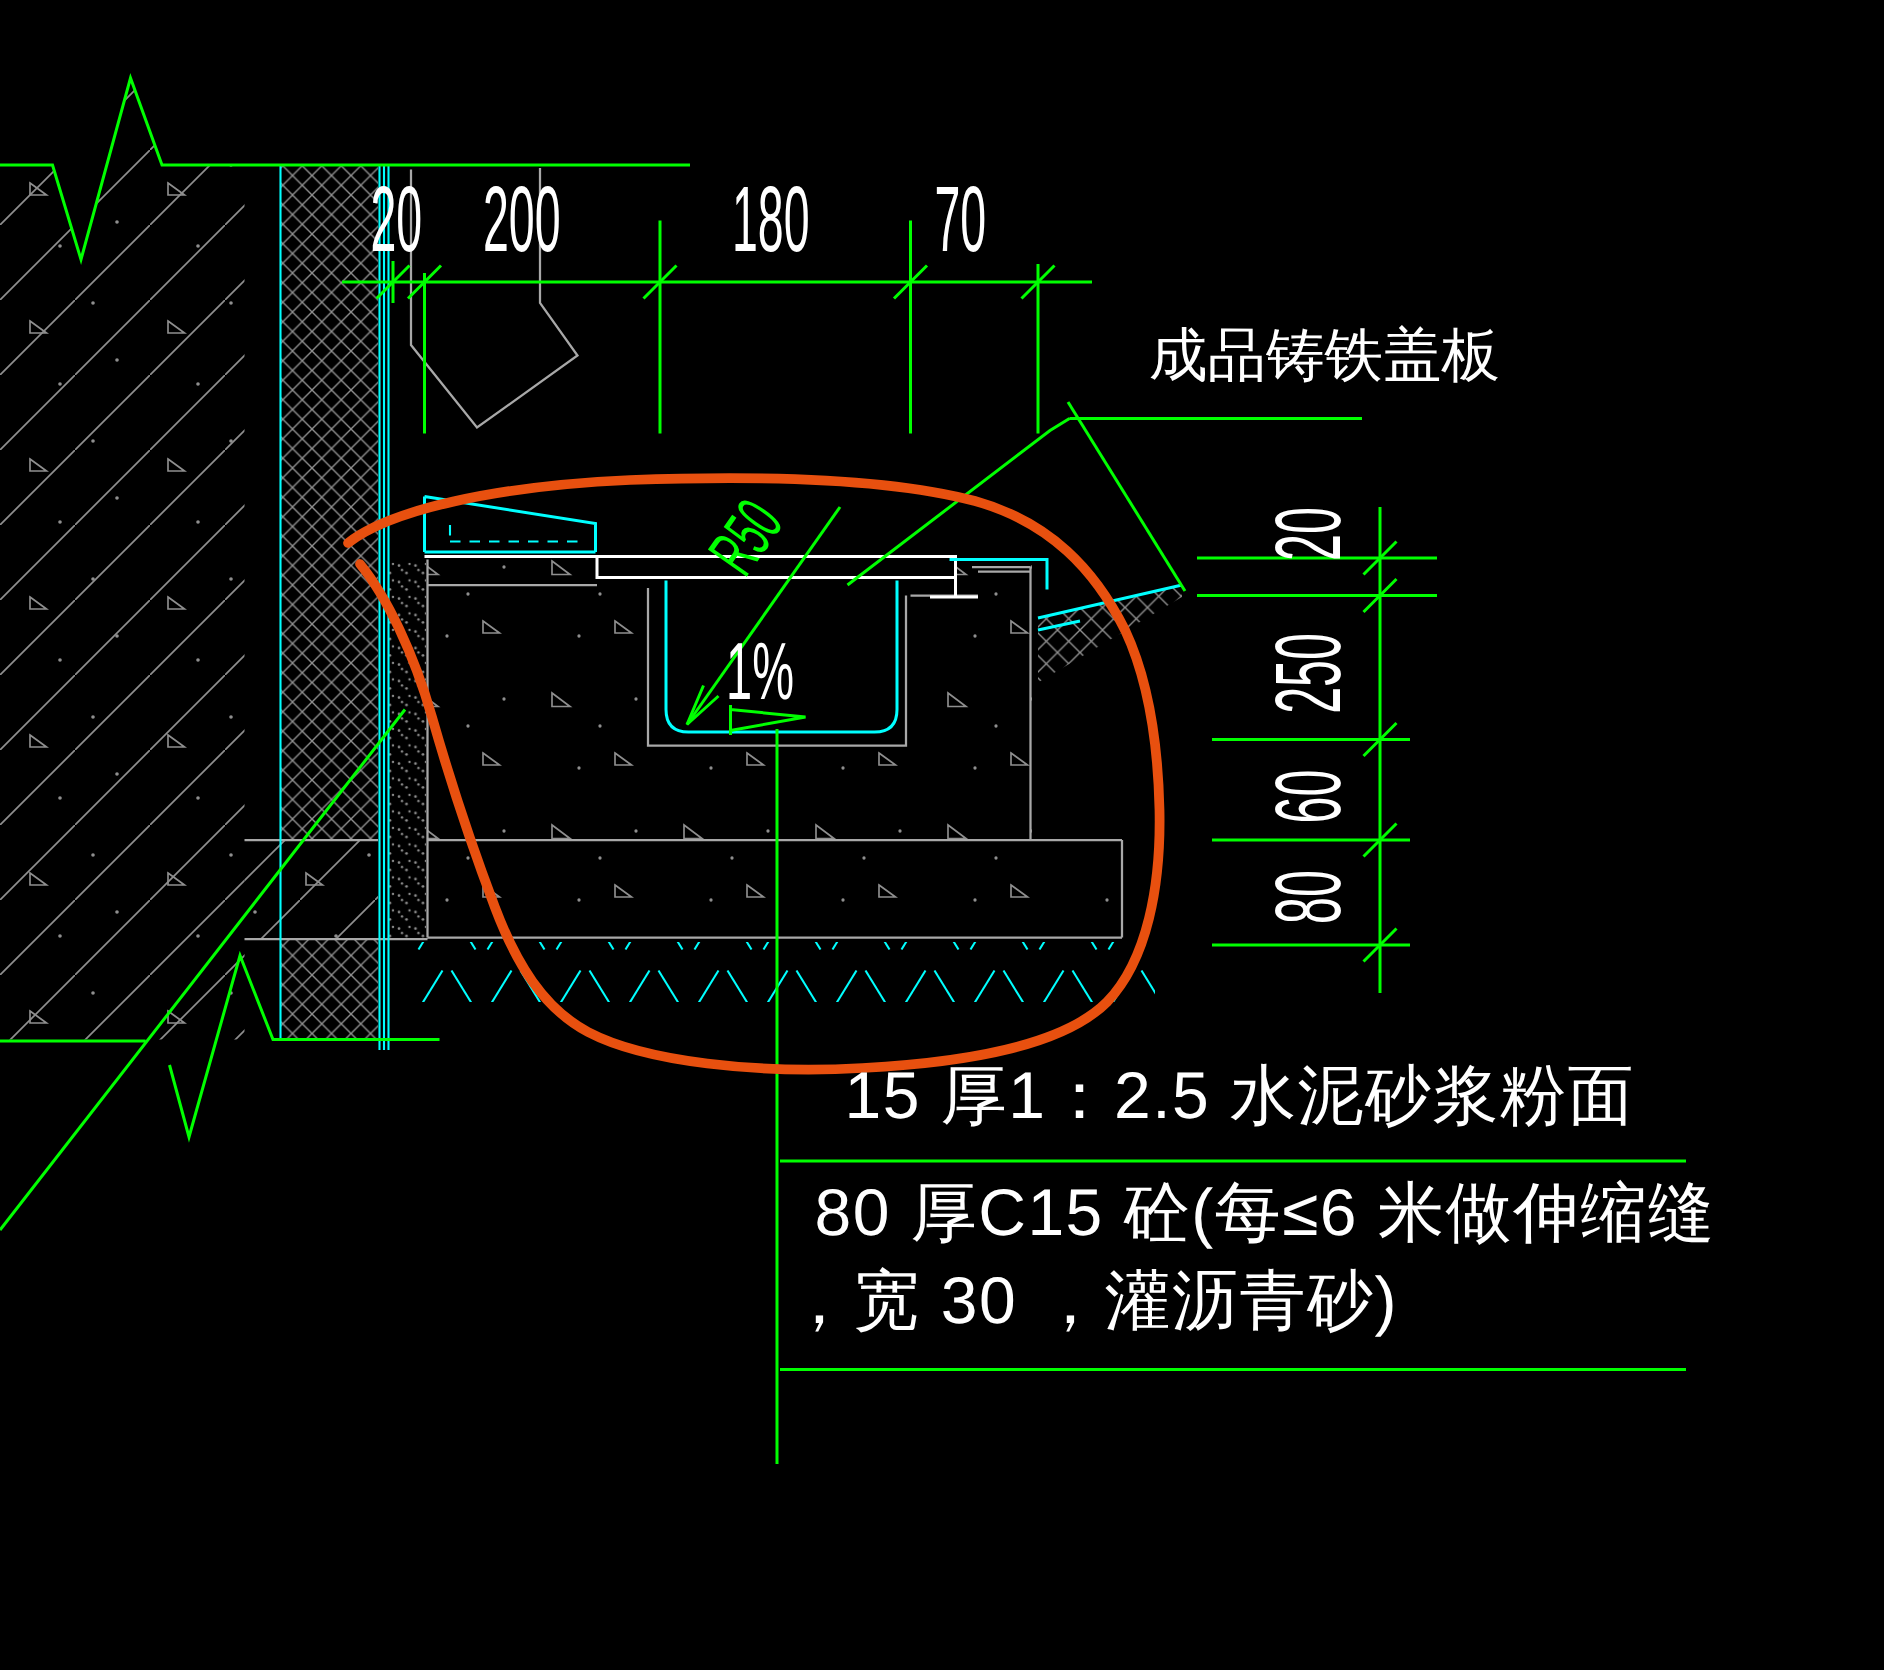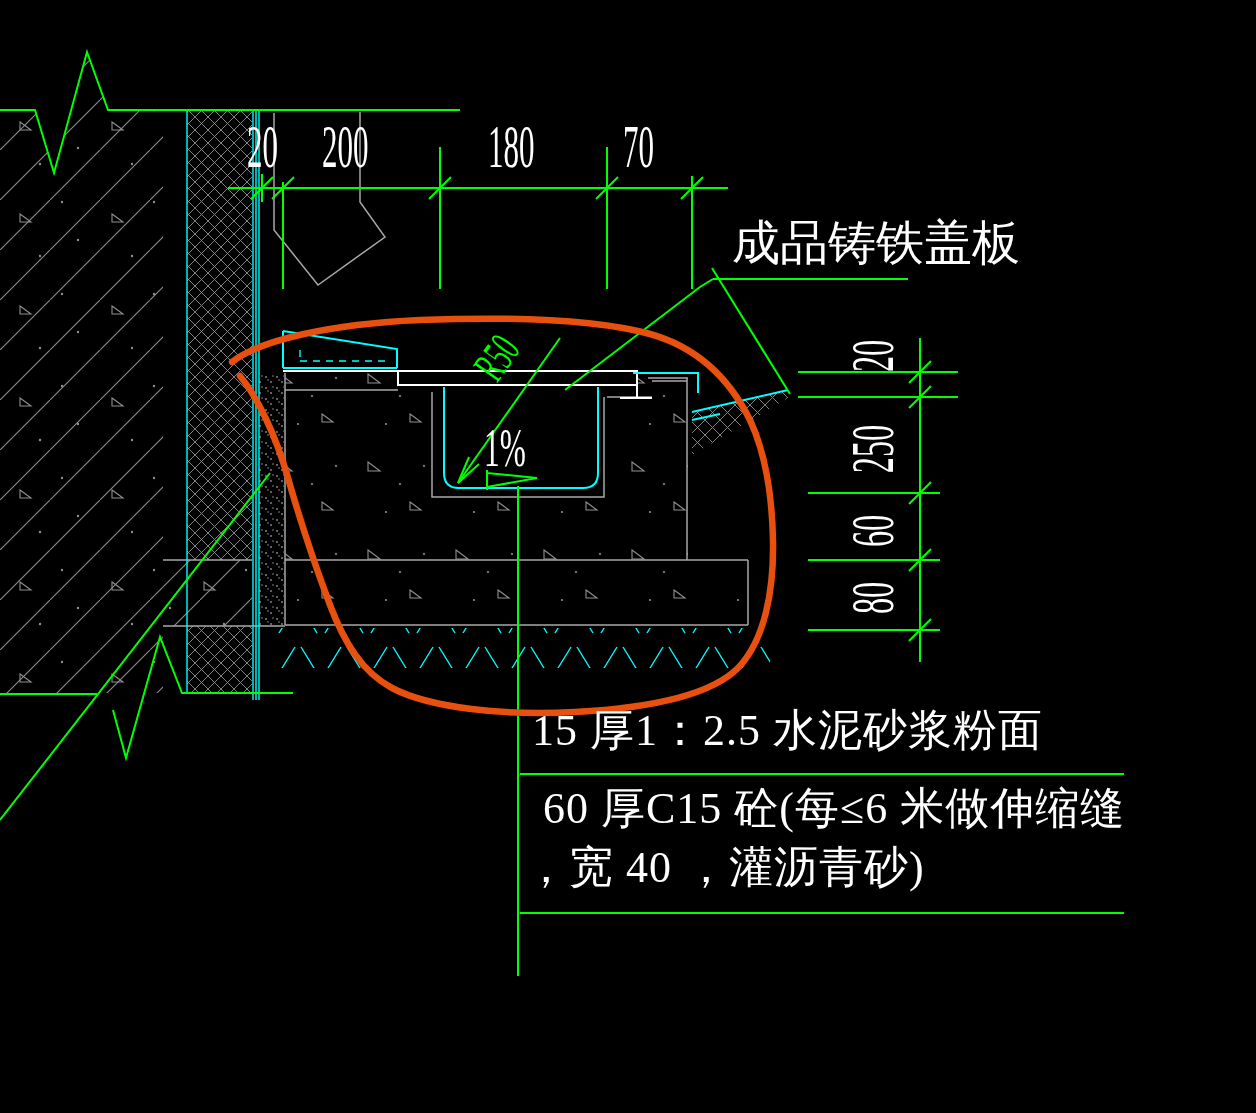--- a/index.html
+++ b/index.html
@@ -2,37 +2,37 @@
 <html style="--background: #000000; --line-green: #00ff00; --line-cyan: #00ffff; --line-white: #ffffff; --line-gray: #a8a8a8; --hatch-gray: #8f8f8f; --marker-orange: #e8500f;"><head>
 <meta charset="utf-8">
 <style>
   :root{
     --background:#000000; --line-green:#00ff00; --line-cyan:#00ffff;
     --line-white:#ffffff; --line-gray:#a8a8a8; --hatch-gray:#8f8f8f;
     --marker-orange:#e8500f;
   }
   html,body{margin:0;padding:0;background:#000;}
   #canvas{position:relative;width:1256px;height:976px;background:var(--background);
-          overflow:hidden;font-family:Liberation Serif, serif;}
+          overflow:hidden;font-family:Liberation Sans, sans-serif;}
   #linework{position:absolute;left:0;top:0;}
   .sg{stroke:var(--line-green);stroke-width:2;fill:none;}
   .sc{stroke:var(--line-cyan);stroke-width:2;fill:none;}
   .sct{stroke:var(--line-cyan);stroke-width:1.4;fill:none;}
   .sw{stroke:var(--line-white);stroke-width:2;fill:none;}
   .sy{stroke:var(--line-gray);stroke-width:1.5;fill:none;}
   .pg{stroke:var(--hatch-gray);stroke-width:1.1;fill:none;}
   .pgf{fill:var(--hatch-gray);}
   .pc{stroke:var(--line-cyan);stroke-width:1.4;fill:none;}
   .orange{stroke:var(--marker-orange);stroke-width:6.5;fill:none;
           stroke-linecap:round;stroke-linejoin:round;}
   .txt{position:absolute;color:var(--line-white);white-space:pre;line-height:1.05;}
   .dim{font-size:62px;transform:scaleX(0.5);transform-origin:left top;font-weight:400;}
   .rdim{font-size:62px;transform:translate(-50%,-50%) rotate(-90deg) scaleX(0.52);}
   .cjk{font-size:44px;letter-spacing:1px;}
-  .label-cjk{font-size:48px;letter-spacing:0px;}
+  .label-cjk{font-size:39px;letter-spacing:0px;margin-left:34px;}
   .green-txt{color:var(--line-green);}
 </style>
 </head>
 <body>
 
 <div id="canvas">
 
   <svg id="linework" width="1256" height="1113" viewBox="0 0 1256 1113">
     <defs>
       <pattern id="wallHatch" width="50" height="50" patternUnits="userSpaceOnUse">
@@ -174,16 +174,16 @@
   <div class="txt rdim" style="left:873px;top:598px">80</div>
 
   <div class="txt label-cjk" style="left:732px;top:218px">成品铸铁盖板</div>
 
   <div class="txt green-txt" style="left:497px;top:358px;font-size:46px;
        transform:translate(-50%,-50%) rotate(-55deg) scaleX(0.55)">R50</div>
 
   <div class="txt" style="left:484px;top:420px;font-size:54px;
        transform:scaleX(0.58);transform-origin:left top">1%</div>
 
-  <div class="txt cjk" style="left:532px;top:708px">15 厚1：2.5 水泥砂浆粉面</div>
-  <div class="txt cjk" style="left:543px;top:786px">60 厚C15 砼(每≤6 米做伸缩缝</div>
-  <div class="txt cjk" style="left:524px;top:845px">，宽 40 ，灌沥青砂)</div>
+  <div class="txt cjk" style="left:563px;top:708px">15 厚1：2.5 水泥砂浆粉面</div>
+  <div class="txt cjk" style="left:543px;top:786px">80 厚C15 砼(每≤6 米做伸缩缝</div>
+  <div class="txt cjk" style="left:524px;top:845px">，宽 30 ，灌沥青砂)</div>
 </div>
 
 </body></html>

